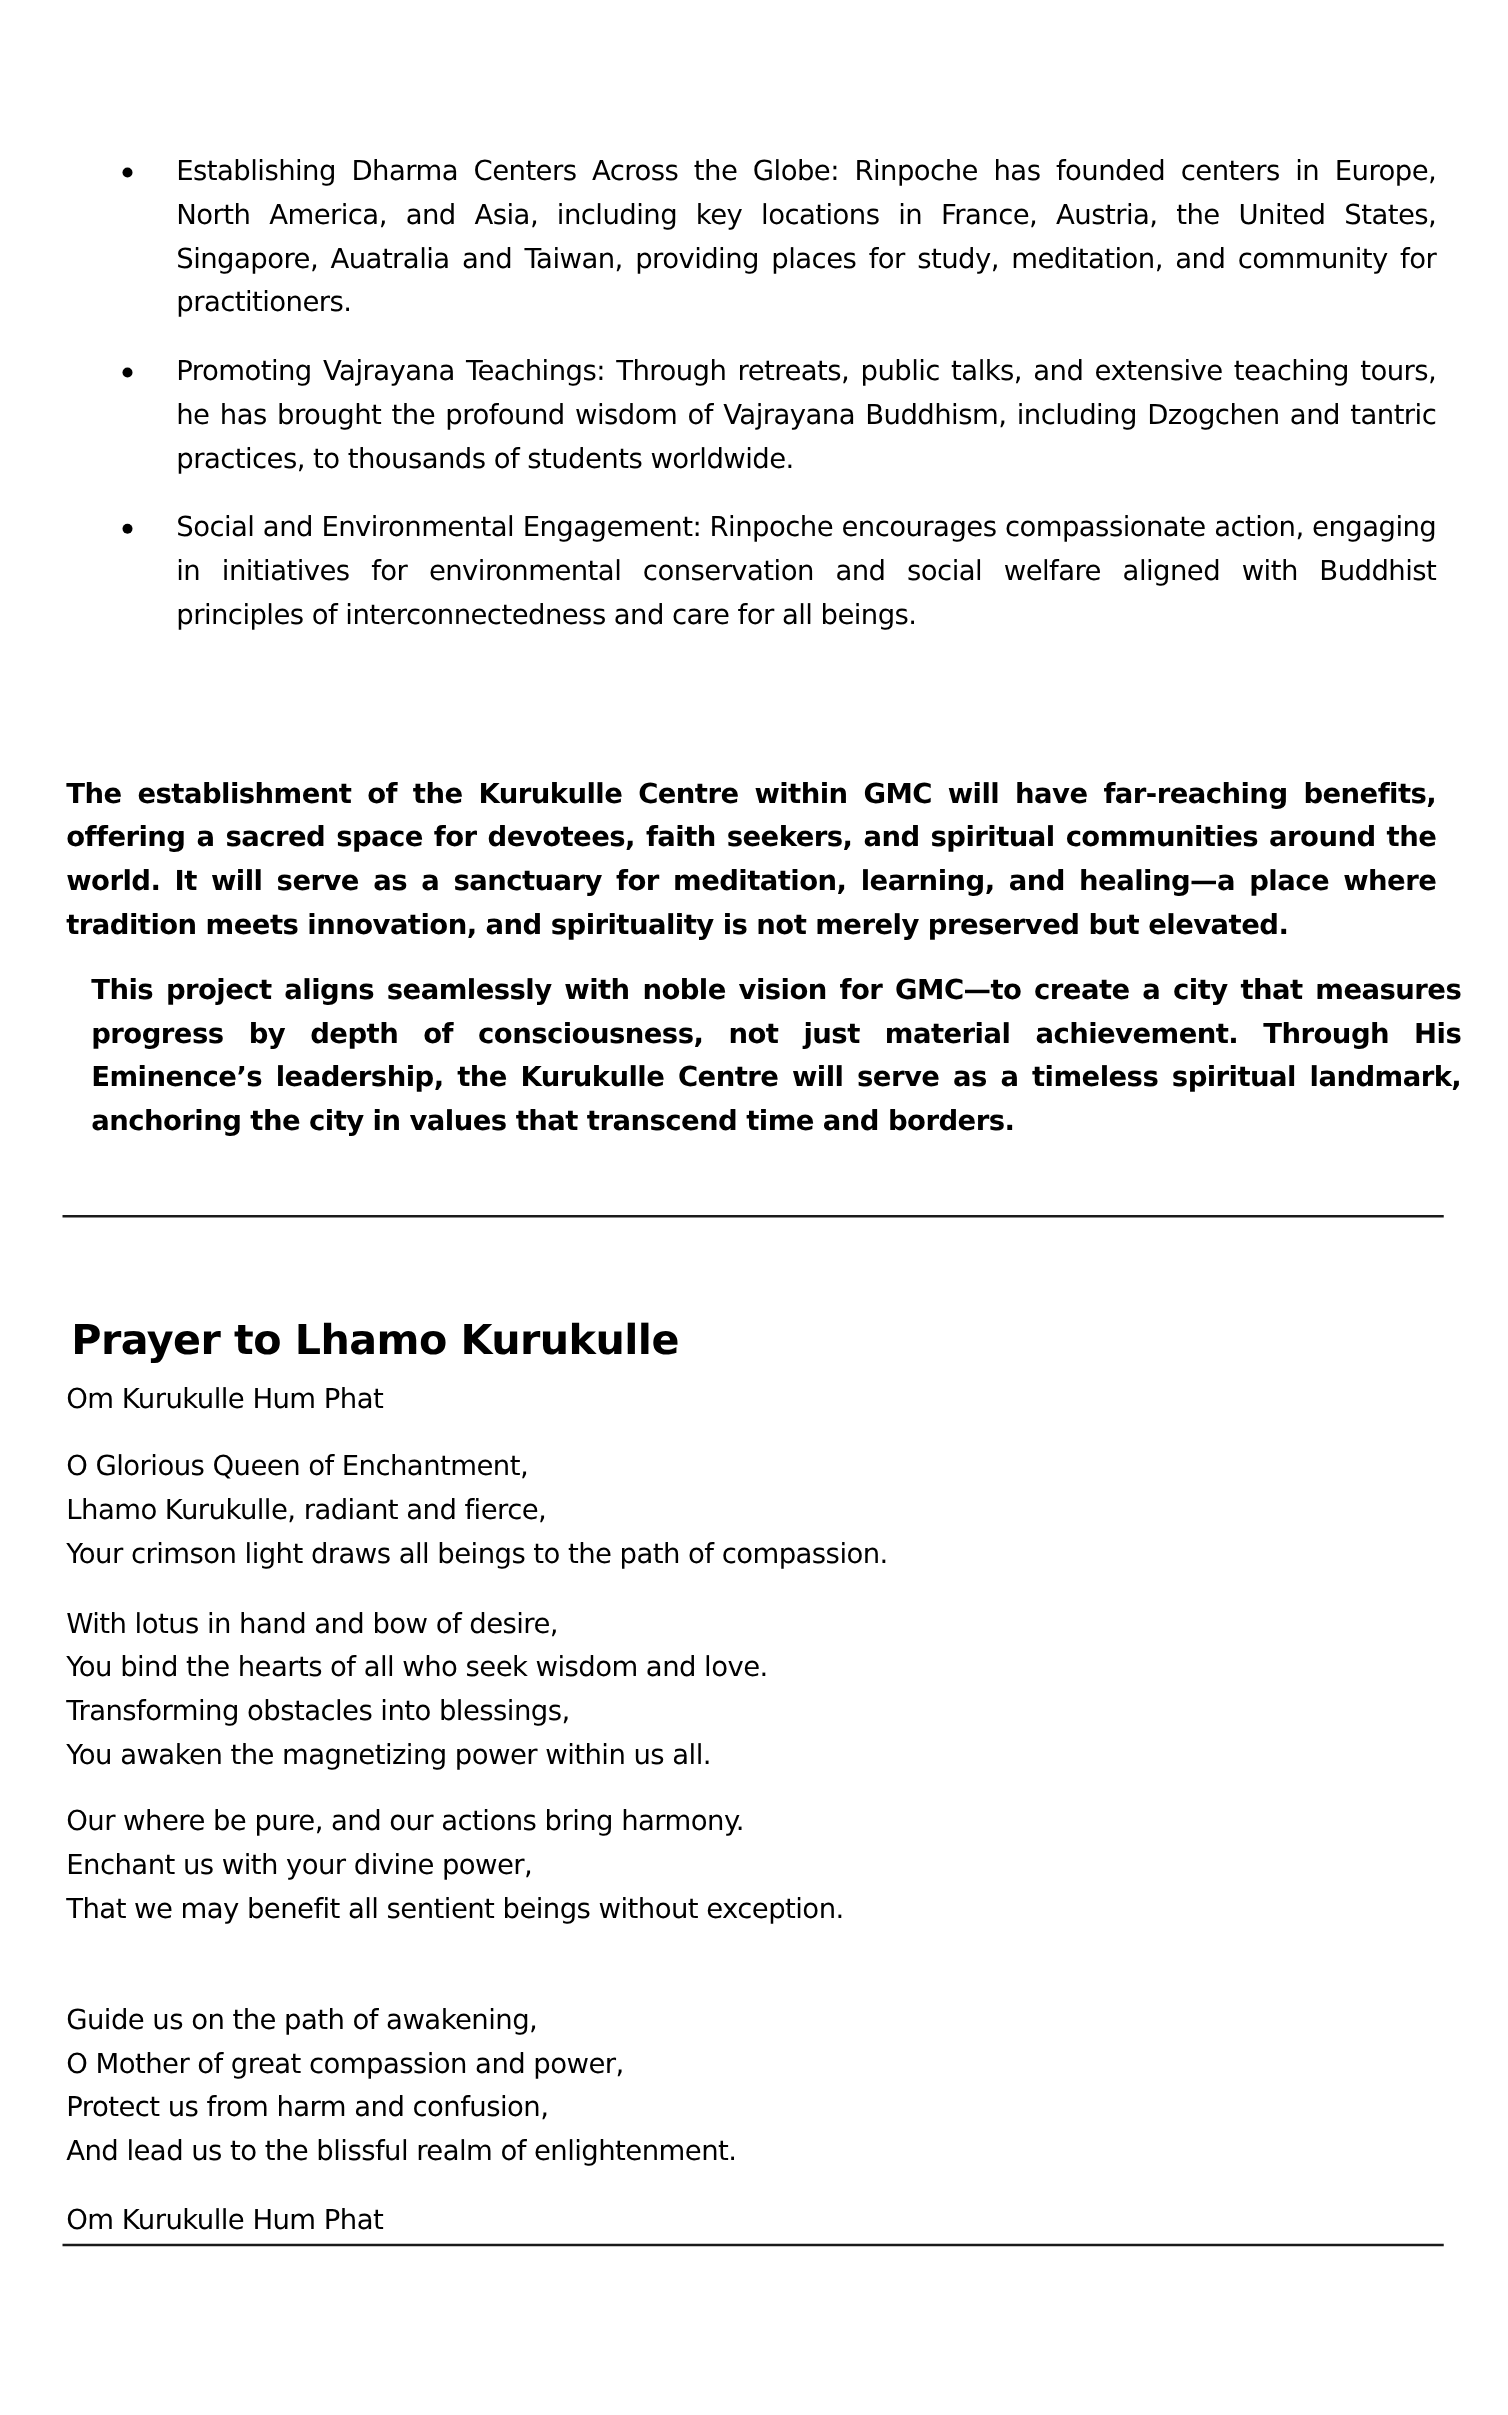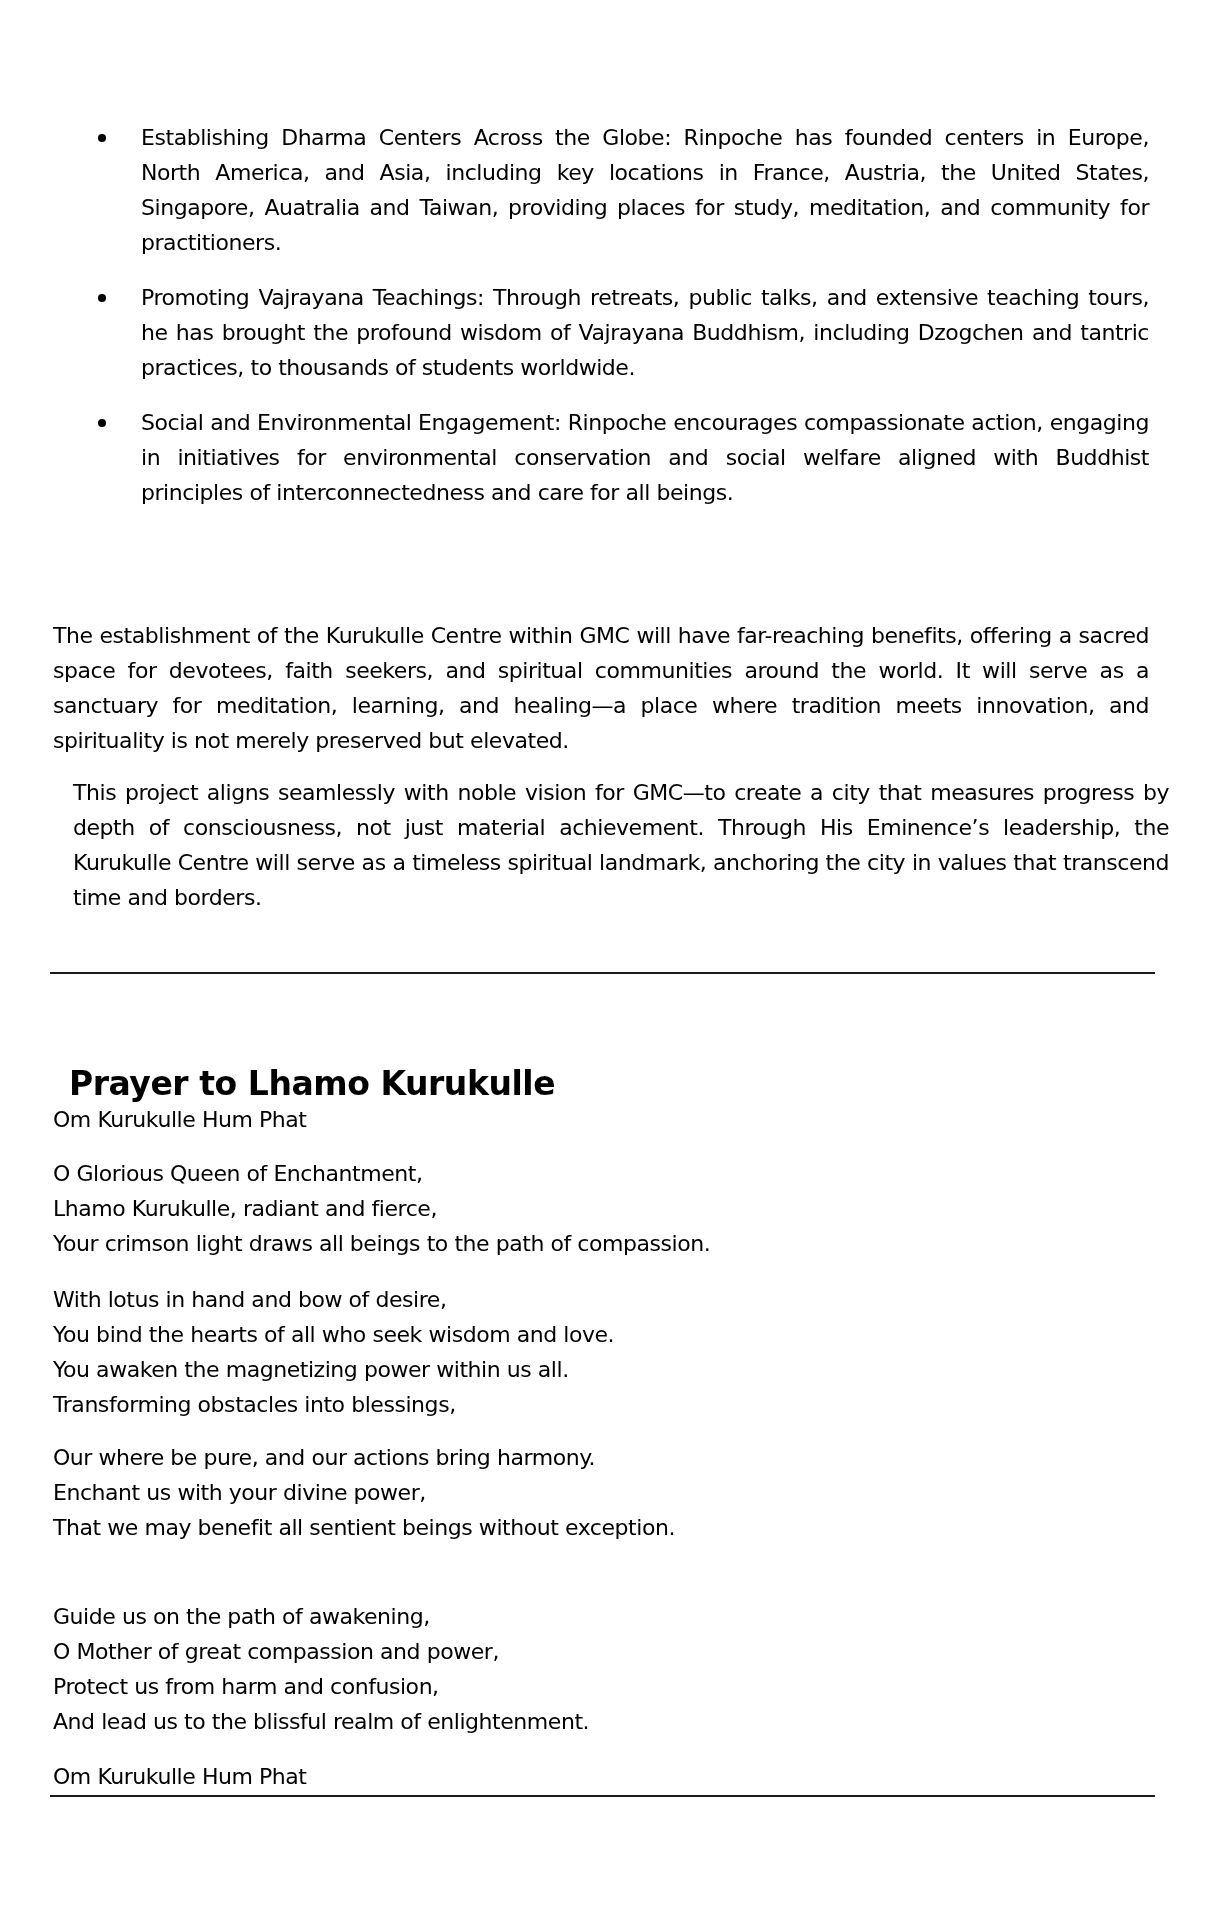--- a/index.html
+++ b/index.html
@@ -2,23 +2,23 @@
 <html><head>
 <meta charset="utf-8">
 <style>
   html, body { margin:0; padding:0; background:#ffffff; }
   body { width:1206px; height:1932px; position:relative; overflow:hidden;
          font-family:"DejaVu Sans", sans-serif; color:#000; font-size:22px; letter-spacing:-0.45px; }
   .page { position:absolute; left:0; top:0; width:1206px; height:1932px; }
   ul.bullets { position:absolute; left:0; top:120px; margin:0; padding:0; list-style:none; width:1206px; }
   ul.bullets li { position:relative; margin:0 0 20px 0; padding-left:141px; width:1008px; line-height:35px; text-align:justify; }
   ul.bullets li .dot { position:absolute; left:98px; top:14px; width:8px; height:8px; border-radius:50%; background:#000; }
-  .para { position:absolute; left:53px; width:1096px; line-height:35px; text-align:justify; margin:0; }
+  .para { position:absolute; left:53px; width:1096px; line-height:35px; text-align:justify; margin:0;font-weight:bold; }
   .hr { position:absolute; left:50px; width:1105px; height:2px; background:#1a1a1a; }
-  .heading { position:absolute; left:53px; top:1053px; font-weight:bold; line-height:30px; margin:16px; }
+  .heading { position:absolute; left:53px; top:1053px; font-weight:bold; line-height:30px; margin:4px; }
   .italic { position:absolute; left:53px; line-height:30px; margin:0; }
   .stanza { position:absolute; left:53px; line-height:35px; margin:0; }
   .stanza div { white-space:nowrap; }
 </style>
 </head>
 <body>
 
 <div class="page">
 
   <ul class="bullets">
@@ -46,22 +46,22 @@
 
   <div class="stanza" style="top:1156px;">
     <div>O Glorious Queen of Enchantment,</div>
     <div>Lhamo Kurukulle, radiant and fierce,</div>
     <div>Your crimson light draws all beings to the path of compassion.</div>
   </div>
 
   <div class="stanza" style="top:1282px;">
     <div>With lotus in hand and bow of desire,</div>
     <div>You bind the hearts of all who seek wisdom and love.</div>
+    <div>Transforming obstacles into blessings,</div>
     <div>You awaken the magnetizing power within us all.</div>
-    <div>Transforming obstacles into blessings,</div>
   </div>
 
   <div class="stanza" style="top:1440px;">
     <div>Our where be pure, and our actions bring harmony.</div>
     <div>Enchant us with your divine power,</div>
     <div>That we may benefit all sentient beings without exception.</div>
   </div>
 
   <div class="stanza" style="top:1599px;">
     <div>Guide us on the path of awakening,</div>

